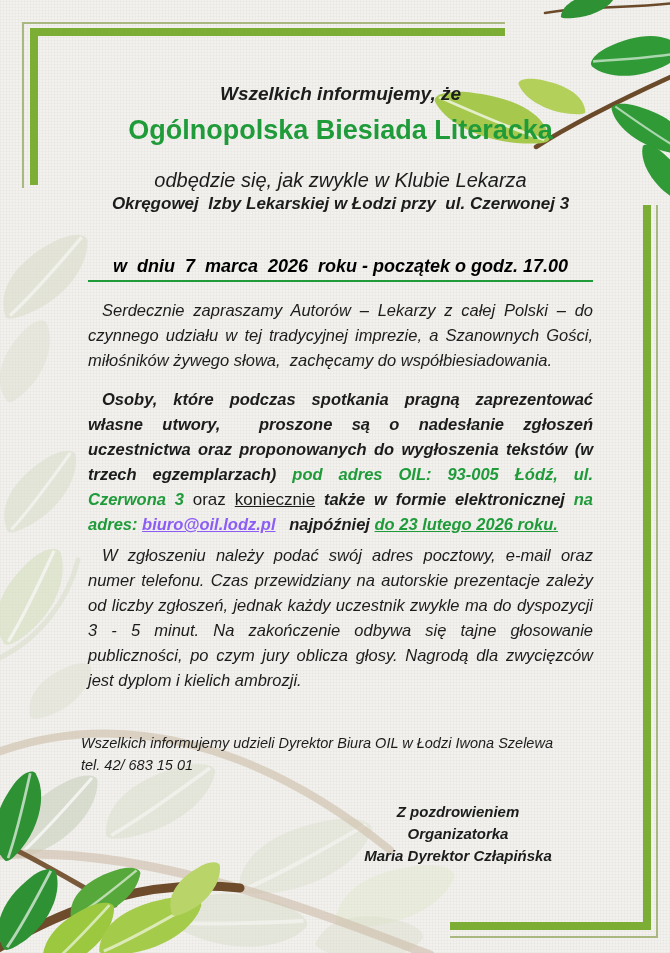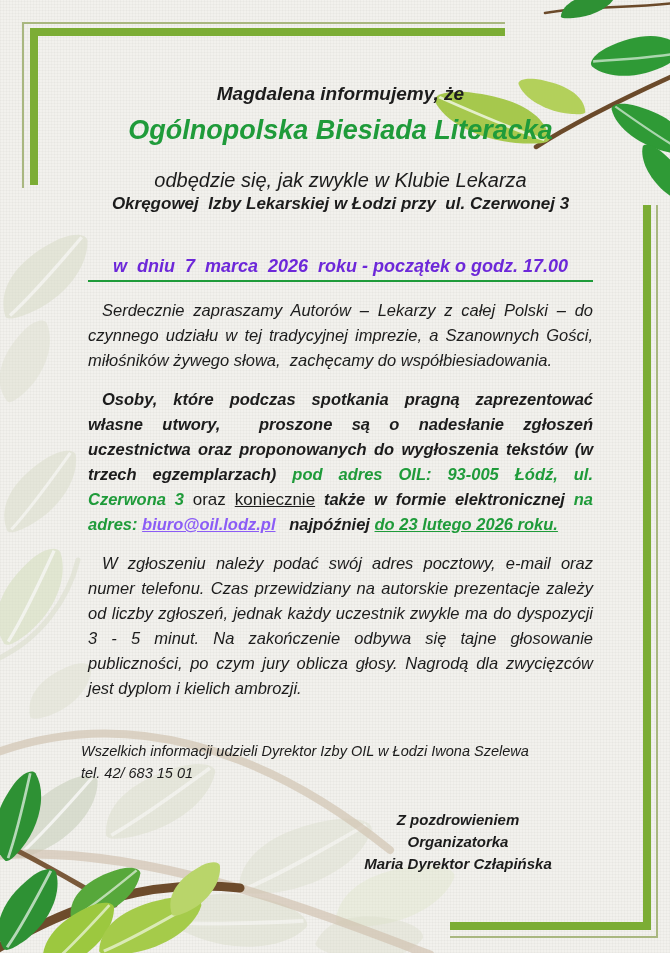--- a/index.html
+++ b/index.html
@@ -23,34 +23,34 @@
   #border-right-thick{left:643px;top:205px; width:8px;   height:725px;}
   #border-right-thin {left:656px;top:205px; width:2px;   height:733px;}
   #border-bottom-thick{left:450px;top:922px;width:201px; height:8px;}
   #border-bottom-thin {left:450px;top:936px;width:208px; height:2px;}
   
   #decor{position:absolute;left:0;top:0;width:670px;height:953px;pointer-events:none;z-index:2;}
   
   #content{position:absolute;left:88px;top:0;width:505px;z-index:3;}
   .center{text-align:center;}
   #intro{margin-top:83px;font-size:19px;font-weight:bold;font-style:italic;}
-  #title{margin-top:9px;font-size:27px;line-height:33px;font-weight:bold;font-style:italic;color:#1f9b3a;}
+  #title{margin-top:9px;font-size:27px;line-height:33px;font-weight:bold;color:#1f9b3a;}
   #venue1{margin-top:23px;font-size:20px;line-height:21px;font-weight:normal;font-style:italic;white-space:nowrap;}
   #venue2{margin-top:2px;font-size:17px;line-height:21px;font-weight:bold;font-style:italic;white-space:nowrap;}
   #date-line{
-    margin-top:42px;font-size:18px;font-weight:bold;font-style:italic;color:#6d28d9;
+    margin-top:42px;font-size:18px;font-weight:bold;font-style:italic;color:#000000;
     white-space:nowrap;text-align:center;border-bottom:2px solid #1f9b3a;padding-bottom:3px;
   }
   .para{
     margin:0;font-size:16.5px;line-height:25px;font-style:italic;
     text-align:justify;text-indent:14px;
   }
   #para1{margin-top:16px;}
   #para2{margin-top:14px;font-weight:bold;}
-  #para3{margin-top:14px;}
+  #para3{margin-top:6px;}
   .g{color:#1f9b3a;}
   .u{text-decoration:underline;}
   .upright{font-style:normal;font-weight:normal;font-size:17px;}
   a.mail{color:#8b5cf6;}
   #footer-info{margin-top:39px;margin-left:-7px;font-size:14.5px;line-height:22px;font-style:italic;}
   #signature{margin-top:25px;width:300px;margin-left:220px;text-align:center;
              font-size:15px;line-height:22px;font-weight:bold;font-style:italic;}
 </style>
 </head>
 <body>
@@ -169,37 +169,37 @@
         <use href="#vein" stroke="rgba(255,255,255,0.7)"></use>
       </g>
     <g transform="translate(552,96) rotate(12) scale(-0.75,0.6) translate(-50,-25)" fill="#b3d05b">
         <use href="#leaf"></use>
       </g>
   </g>
 </svg>
 
 <div id="content">
 
-  <div id="intro" class="center">Magdalena informujemy, że</div>
+  <div id="intro" class="center">Wszelkich informujemy, że</div>
 
   <div id="title" class="center">Ogólnopolska Biesiada Literacka</div>
 
   <div id="venue1" class="center">odbędzie się, jak zwykle w Klubie Lekarza</div>
   <div id="venue2" class="center">Okręgowej&nbsp; Izby Lekarskiej w Łodzi przy&nbsp; ul. Czerwonej 3</div>
 
   <div id="date-line">w&nbsp; dniu&nbsp; 7&nbsp; marca&nbsp; 2026&nbsp; roku - początek o godz. 17.00</div>
 
   <p class="para" id="para1">Serdecznie zapraszamy Autorów – Lekarzy z całej Polski – do czynnego udziału w tej tradycyjnej imprezie, a Szanownych Gości, miłośników żywego słowa,&nbsp; zachęcamy do współbiesiadowania.</p>
 
   <p class="para" id="para2"><span>Osoby, które podczas spotkania pragną zaprezentować własne utwory,&nbsp; proszone są o nadesłanie zgłoszeń uczestnictwa oraz proponowanych do wygłoszenia tekstów (w trzech egzemplarzach) </span><span class="g">pod adres OIL: 93-005 Łódź, ul. Czerwona 3 </span><span class="upright">oraz </span><span class="upright u">koniecznie</span><span> także w formie elektronicznej </span><span class="g">na adres: </span><a class="mail g u">biuro@oil.lodz.pl</a><span>&nbsp;&nbsp; najpóźniej </span><span class="g u">do 23 lutego 2026 roku.</span></p>
 
   <p class="para" id="para3">W zgłoszeniu należy podać swój adres pocztowy, e-mail oraz numer telefonu. Czas przewidziany na autorskie prezentacje zależy od liczby zgłoszeń, jednak każdy uczestnik zwykle ma do dyspozycji 3 - 5 minut. Na zakończenie odbywa się tajne głosowanie publiczności, po czym jury oblicza głosy. Nagrodą dla zwycięzców jest dyplom i kielich ambrozji.</p>
 
   <div id="footer-info">
-    <div>Wszelkich informacji udzieli Dyrektor Izby OIL w Łodzi Iwona Szelewa</div>
+    <div>Wszelkich informujemy udzieli Dyrektor Biura OIL w Łodzi Iwona Szelewa</div>
     <div> tel. 42/ 683 15 01</div>
   </div>
 
   <div id="signature">
     <div>Z pozdrowieniem</div>
     <div>Organizatorka</div>
     <div>Maria Dyrektor Człapińska</div>
   </div>
 
 </div>

